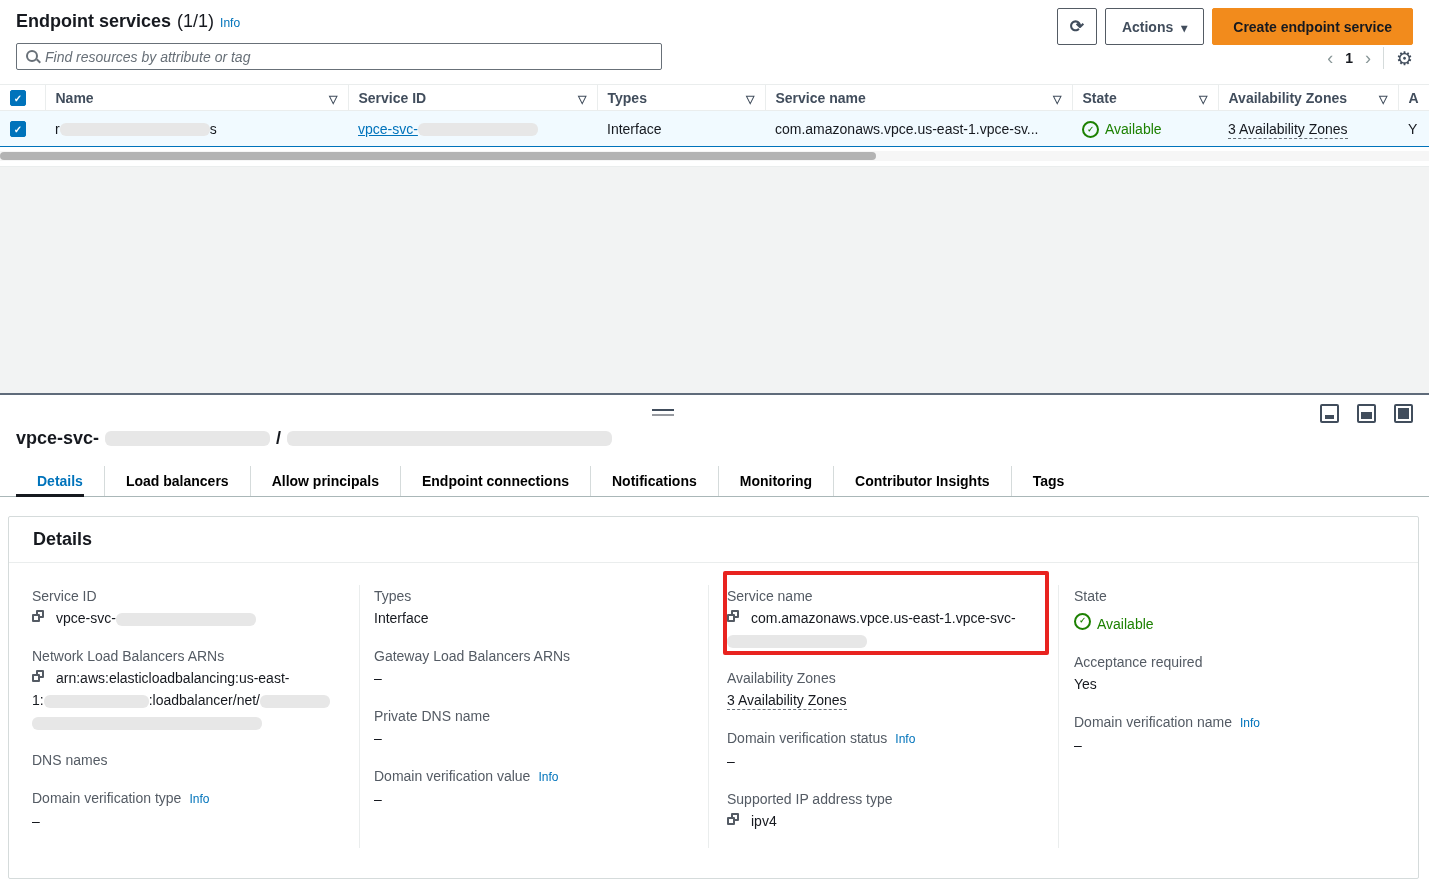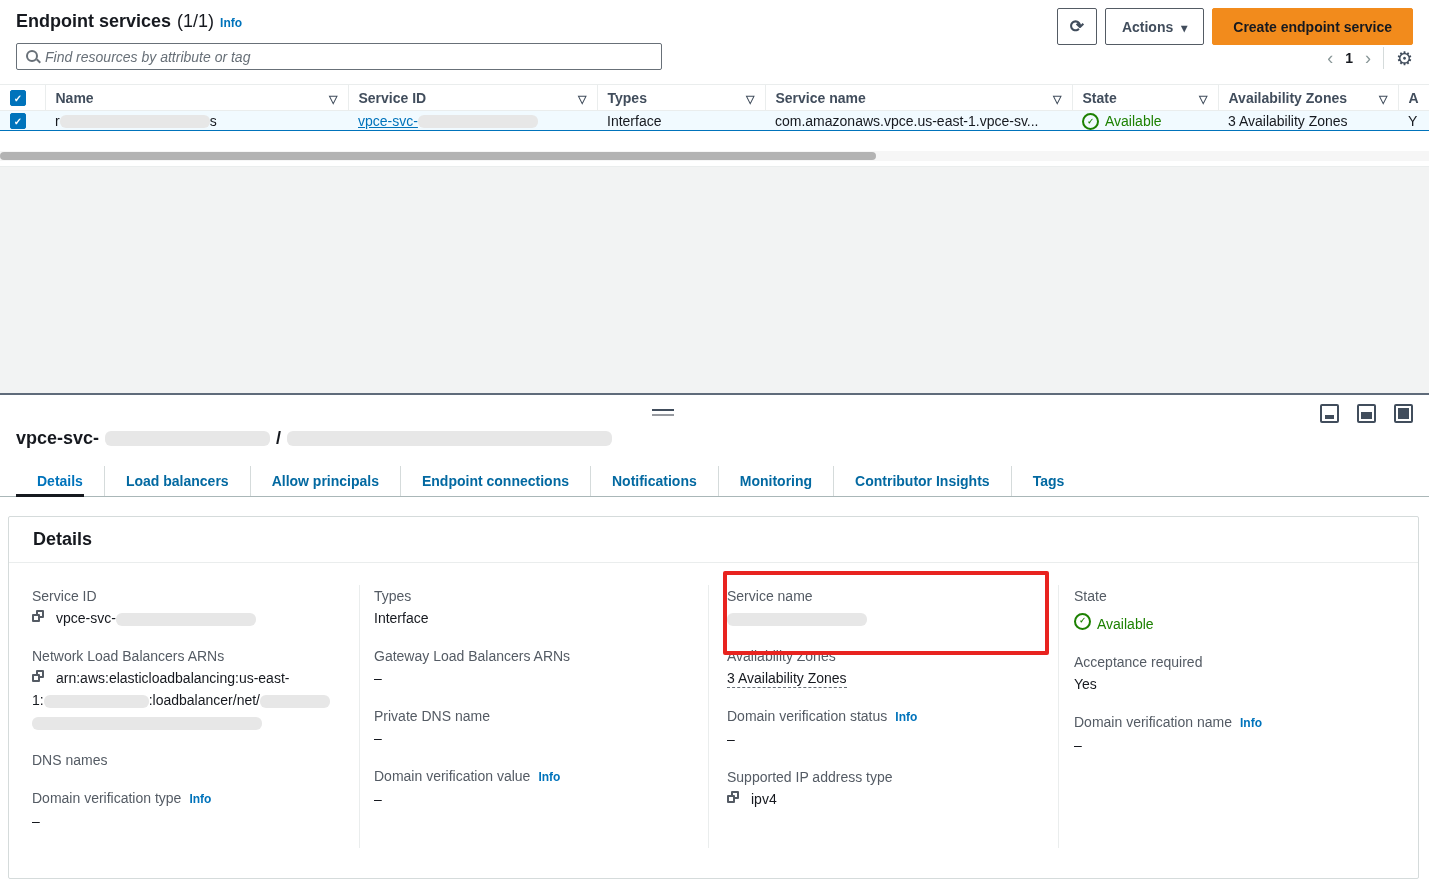--- a/index.html
+++ b/index.html
@@ -4,21 +4,21 @@
 <style>
   html,body{margin:0;padding:0;background:#fff;}
   .app{position:relative;width:1429px;height:886px;background:#fff;
        font-family:"Liberation Sans",sans-serif;color:#16191f;overflow:hidden;}
 
   
   .toolbar{position:absolute;top:0;left:0;right:0;height:40px;}
   .page-title-wrap{position:absolute;left:16px;top:11px;display:flex;align-items:baseline;gap:6px;}
   .page-title{font-size:18px;font-weight:700;color:#16191f;}
   .page-count{font-size:18px;font-weight:400;color:#16191f;}
-  .info-link{font-size:12px;font-weight:700;color:#0073bb;text-decoration:none;cursor:pointer;}
+  .info-link{font-size:12px;font-weight:400;color:#0073bb;text-decoration:none;cursor:pointer;}
   .toolbar-actions{position:absolute;right:16px;top:8px;display:flex;gap:8px;}
   .btn{display:flex;align-items:center;justify-content:center;height:37px;border:1px solid #545b64;
        border-radius:2px;background:#fff;font-size:14px;font-weight:700;color:#414d5c;cursor:pointer;box-sizing:border-box;}
   .btn-icon{width:40px;}
   .refresh-icon::before{content:"\27F3";font-size:17px;font-weight:700;color:#414d5c;}
   .btn-actions{padding:0 16px;gap:8px;}
   .caret-down::before{content:"\25BE";font-size:12px;color:#414d5c;}
   .btn-primary{padding:0 20px;background:#f28b1c;border:1px solid #f28b1c;color:#16191f;}
 
   
@@ -39,21 +39,21 @@
   .gear-icon::before{content:"\2699";font-size:19px;color:#414d5c;}
 
   
   .grid{position:absolute;top:84px;left:0;width:1429px;border-collapse:collapse;table-layout:fixed;}
   .grid th{border-top:1px solid #eaeded;border-bottom:1px solid #eaeded;height:26px;padding:0 10px;
            font-size:14px;font-weight:700;color:#414d5c;text-align:left;box-sizing:border-box;position:relative;}
   .grid th .th-inner{display:flex;align-items:center;justify-content:space-between;gap:4px;}
   .grid th.with-rule{border-right:1px solid #eaeded;margin-top:12px;}
   .filter-icon{cursor:pointer;}
   .filter-icon::before{content:"\25BD";font-size:11px;color:#414d5c;}
-  .grid td{height:20px;padding:0 10px;font-size:14px;color:#16191f;box-sizing:border-box;
+  .grid td{height:36px;padding:0 10px;font-size:14px;color:#16191f;box-sizing:border-box;
            background:#f1faff;border-top:1px solid #0073bb;border-bottom:1px solid #0073bb;white-space:nowrap;overflow:hidden;}
   .checkbox{width:14px;height:14px;background:#0073bb;border:1px solid #0073bb;border-radius:2px;display:inline-flex;
             align-items:center;justify-content:center;cursor:pointer;}
   .checkbox::after{content:"\2713";color:#fff;font-size:10px;font-weight:700;}
   .cell-link{color:#0073bb;text-decoration:underline;cursor:pointer;}
   .state-ok{color:#1d8102;display:inline-flex;align-items:flex-start;gap:6px;}
   .check-circle{width:13px;height:13px;border:2px solid #1d8102;border-radius:50%;display:inline-flex;
                 align-items:center;justify-content:center;flex:0 0 13px;}
   .check-circle::after{content:"\2713";font-size:8px;font-weight:700;color:#1d8102;}
   .dashed-underline{border-bottom:1px dashed #687078;padding-bottom:1px;cursor:pointer;}
@@ -79,21 +79,21 @@
   .pane-size-small::after{height:4px;left:3px;right:3px;}
   .pane-size-medium::after{height:7px;}
   .pane-size-large::after{height:11px;top:2px;}
 
   .panel-title{position:absolute;top:33px;left:16px;font-size:18px;font-weight:700;color:#16191f;
                display:flex;align-items:center;gap:6px;white-space:nowrap;}
   .panel-title .redact{height:15px;}
 
   .tabs{position:absolute;top:71px;left:0;right:0;height:30px;border-bottom:1px solid #aab7b8;
         display:flex;align-items:stretch;padding-left:16px;}
-  .tab{display:flex;align-items:center;padding:0 21px;font-size:14px;font-weight:700;color:#0369a1;
+  .tab{display:flex;align-items:center;padding:0 21px;font-size:14px;font-weight:700;color:#000000;
        cursor:pointer;position:relative;}
   .tab + .tab{border-left:1px solid #d5dbdb;}
   .tab.active{color:#0073bb;}
   .tab.active::after{content:"";position:absolute;left:0;right:20px;bottom:-1px;height:3px;background:#16191f;}
 
   
   .card{position:absolute;top:121px;left:8px;width:1411px;height:363px;background:#fff;border:1px solid #d5dbdb;
         border-radius:2px;box-sizing:border-box;}
   .card-header{height:45px;border-bottom:1px solid #eaeded;display:flex;align-items:center;padding-left:24px;}
   .card-heading{font-size:18px;font-weight:700;color:#16191f;}
@@ -315,20 +315,21 @@
               <a class="info-link">Info</a>
             </div>
             <div class="fvalue">–</div>
           </div>
         </div>
 
         <div class="dcol dcol-3">
           <div class="field">
             <div class="flabel">Service name</div>
             <div class="fvalue">
+              <div><span class="copy-icon"></span><span>com.amazonaws.vpce.us-east-1.vpce-svc-</span></div>
               <div><span class="redact w140"></span></div>
             </div>
           </div>
           <div class="field">
             <div class="flabel">Availability Zones</div>
             <div class="fvalue">
               <span class="dashed-underline">3 Availability Zones</span>
             </div>
           </div>
           <div class="field">

